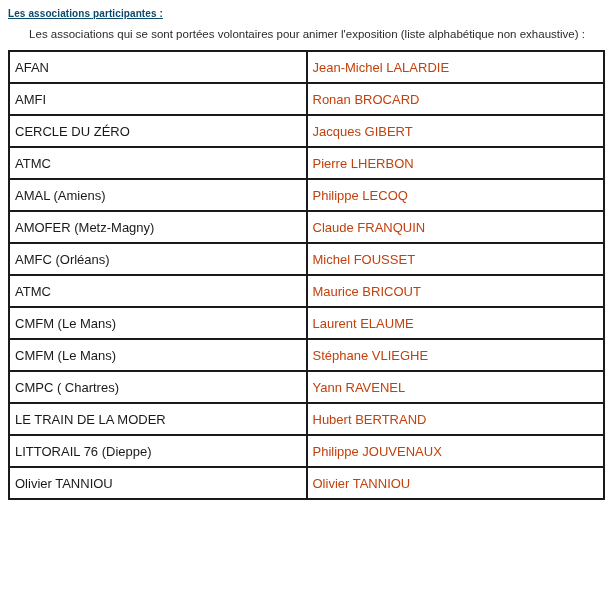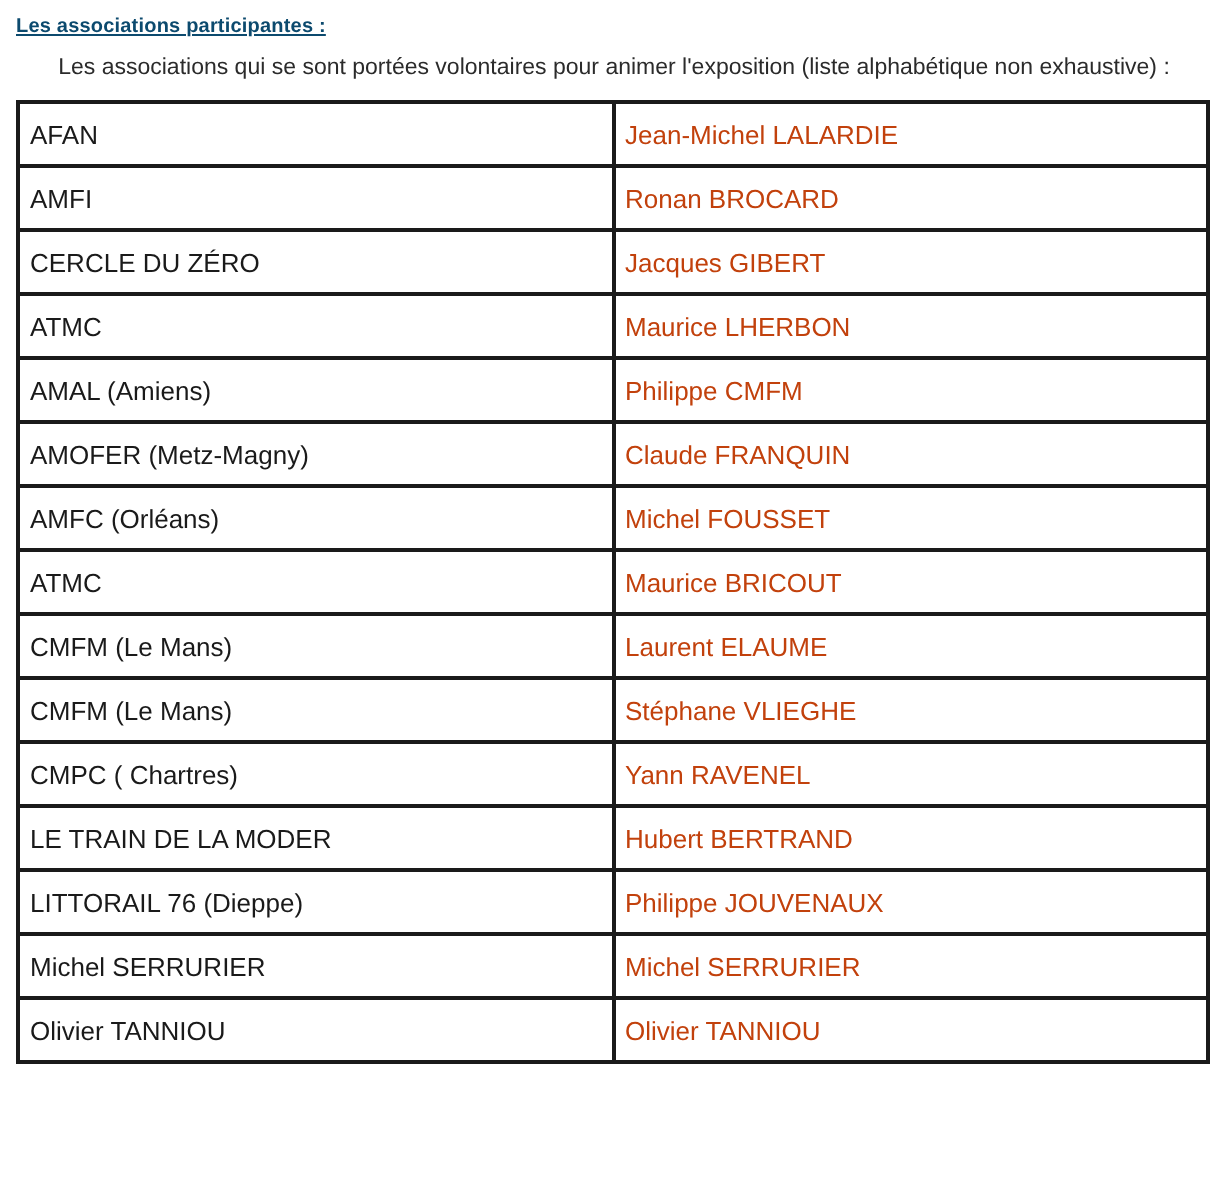--- a/index.html
+++ b/index.html
@@ -73,25 +73,25 @@
         <tr>
           <td class="col-assoc">AMFI</td>
           <td class="col-person">Ronan BROCARD</td>
         </tr>
         <tr>
           <td class="col-assoc">CERCLE DU ZÉRO</td>
           <td class="col-person">Jacques GIBERT</td>
         </tr>
         <tr>
           <td class="col-assoc">ATMC</td>
-          <td class="col-person">Maurice LHERBON</td>
+          <td class="col-person">Pierre LHERBON</td>
         </tr>
         <tr>
           <td class="col-assoc">AMAL (Amiens)</td>
-          <td class="col-person">Philippe CMFM</td>
+          <td class="col-person">Philippe LECOQ</td>
         </tr>
         <tr>
           <td class="col-assoc">AMOFER (Metz-Magny)</td>
           <td class="col-person">Claude FRANQUIN</td>
         </tr>
         <tr>
           <td class="col-assoc">AMFC (Orléans)</td>
           <td class="col-person">Michel FOUSSET</td>
         </tr>
         <tr>
@@ -112,22 +112,18 @@
         </tr>
         <tr>
           <td class="col-assoc">LE TRAIN DE LA MODER</td>
           <td class="col-person">Hubert BERTRAND</td>
         </tr>
         <tr>
           <td class="col-assoc">LITTORAIL 76 (Dieppe)</td>
           <td class="col-person">Philippe JOUVENAUX</td>
         </tr>
         <tr>
-          <td class="col-assoc">Michel SERRURIER</td>
-          <td class="col-person">Michel SERRURIER</td>
-        </tr>
-        <tr>
           <td class="col-assoc">Olivier TANNIOU</td>
           <td class="col-person">Olivier TANNIOU</td>
         </tr>
       </tbody>
   </table>
 </div>
 
 </body></html>

